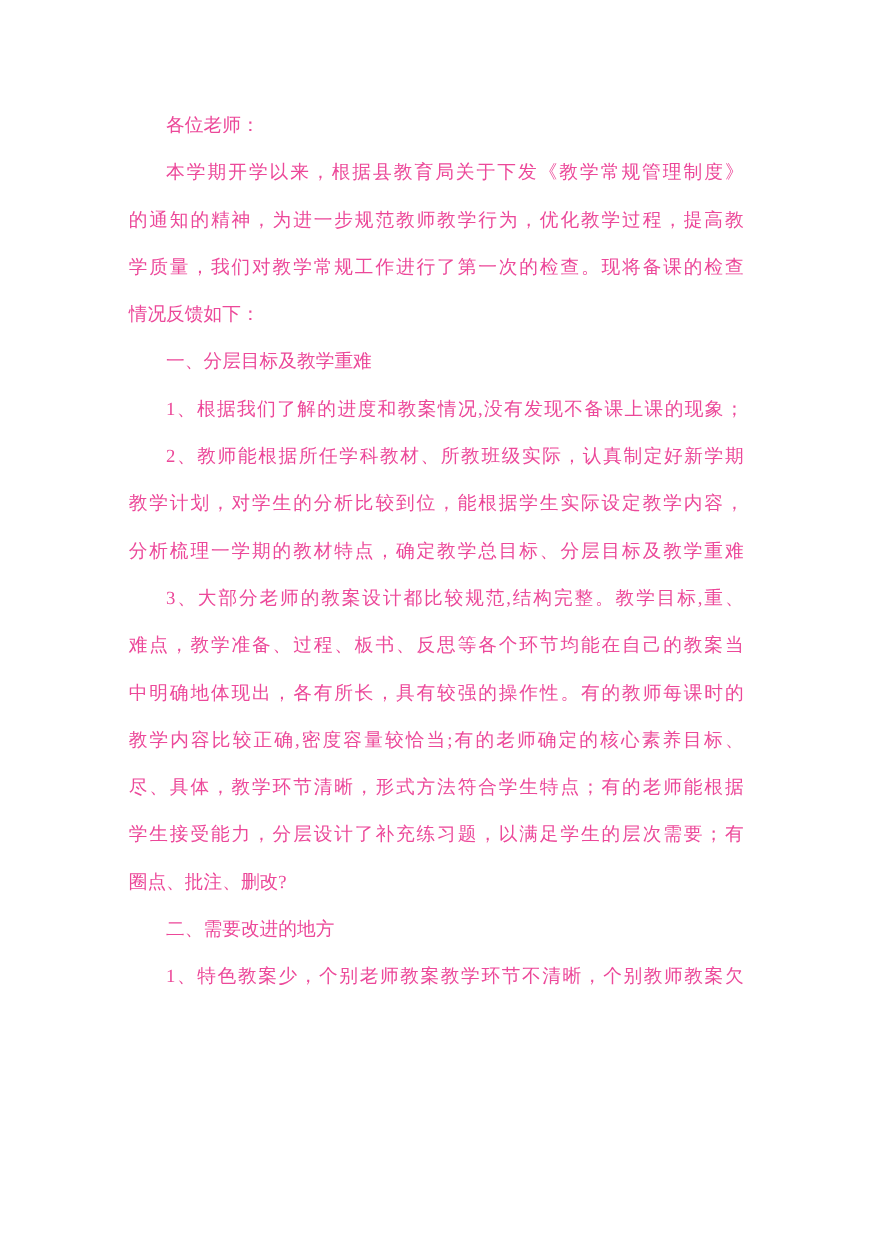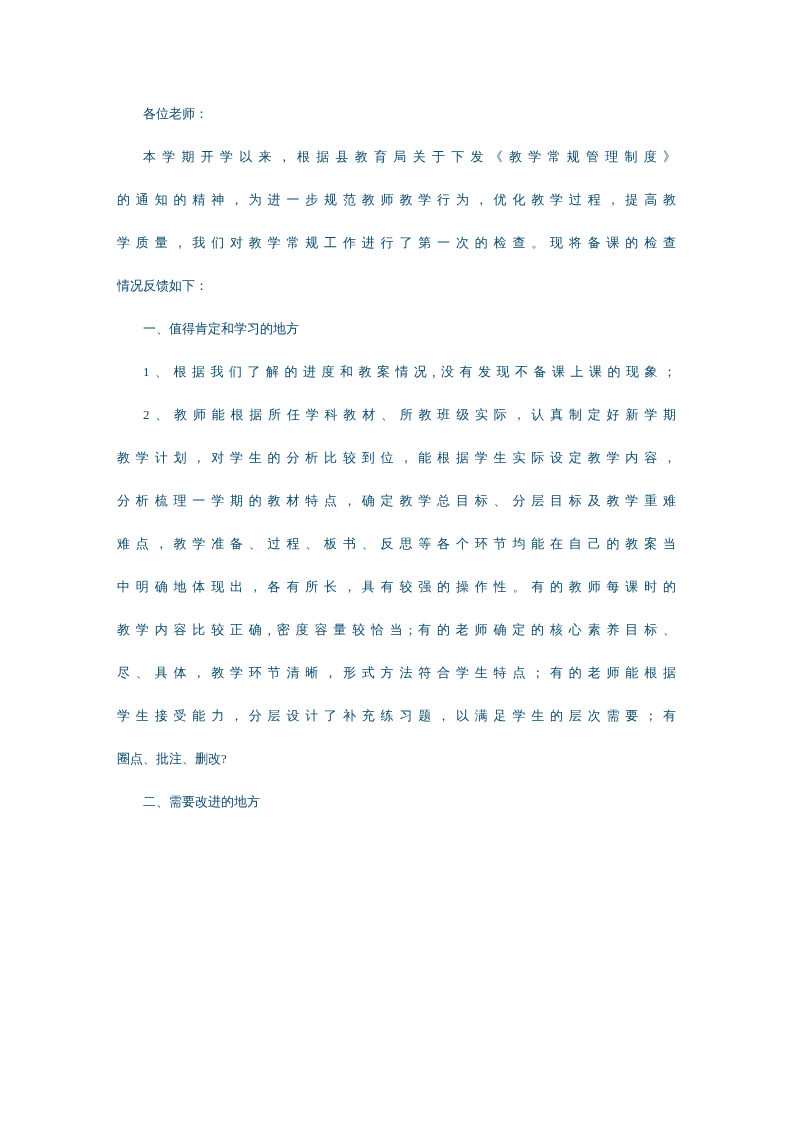--- a/index.html
+++ b/index.html
@@ -12,24 +12,24 @@
     width: 793px;
     height: 1122px;
     margin: 0 auto;
     background: #ffffff;
     box-sizing: border-box;
     padding: 92px 117px 0 117px;
     overflow: hidden;
   }
   .text-line {
     font-family: "Liberation Serif", "DejaVu Serif", serif;
-    font-size: 13px;
+    font-size: 17px;
     line-height: 43px;
     height: 43px;
-    color: #0c4a6e;
+    color: #ec4899;
     white-space: nowrap;
     overflow: visible;
   }
   
   .text-line.fill {
     white-space: normal;
     text-align: justify;
     text-align-last: justify;
     text-justify: inter-character;
   }
@@ -45,26 +45,28 @@
 <body>
 
 <div class="page">
   <div id="text-body">
 
   <div class="text-line end indent">各位老师：</div>
       <div class="text-line fill indent">本学期开学以来，根据县教育局关于下发《教学常规管理制度》</div>
       <div class="text-line fill">的通知的精神，为进一步规范教师教学行为，优化教学过程，提高教</div>
       <div class="text-line fill">学质量，我们对教学常规工作进行了第一次的检查。现将备课的检查</div>
       <div class="text-line end">情况反馈如下：</div>
-      <div class="text-line end indent">一、值得肯定和学习的地方</div>
+      <div class="text-line end indent">一、分层目标及教学重难</div>
       <div class="text-line fill indent">1、根据我们了解的进度和教案情况,没有发现不备课上课的现象；</div>
       <div class="text-line fill indent">2、教师能根据所任学科教材、所教班级实际，认真制定好新学期</div>
       <div class="text-line fill">教学计划，对学生的分析比较到位，能根据学生实际设定教学内容，</div>
       <div class="text-line fill">分析梳理一学期的教材特点，确定教学总目标、分层目标及教学重难</div>
+      <div class="text-line fill indent">3、大部分老师的教案设计都比较规范,结构完整。教学目标,重、</div>
       <div class="text-line fill">难点，教学准备、过程、板书、反思等各个环节均能在自己的教案当</div>
       <div class="text-line fill">中明确地体现出，各有所长，具有较强的操作性。有的教师每课时的</div>
       <div class="text-line fill">教学内容比较正确,密度容量较恰当;有的老师确定的核心素养目标、</div>
       <div class="text-line fill">尽、具体，教学环节清晰，形式方法符合学生特点；有的老师能根据</div>
       <div class="text-line fill">学生接受能力，分层设计了补充练习题，以满足学生的层次需要；有</div>
       <div class="text-line end">圈点、批注、删改?</div>
       <div class="text-line end indent">二、需要改进的地方</div>
+      <div class="text-line fill indent">1、特色教案少，个别老师教案教学环节不清晰，个别教师教案欠</div>
     </div>
 </div>
 
 </body></html>

